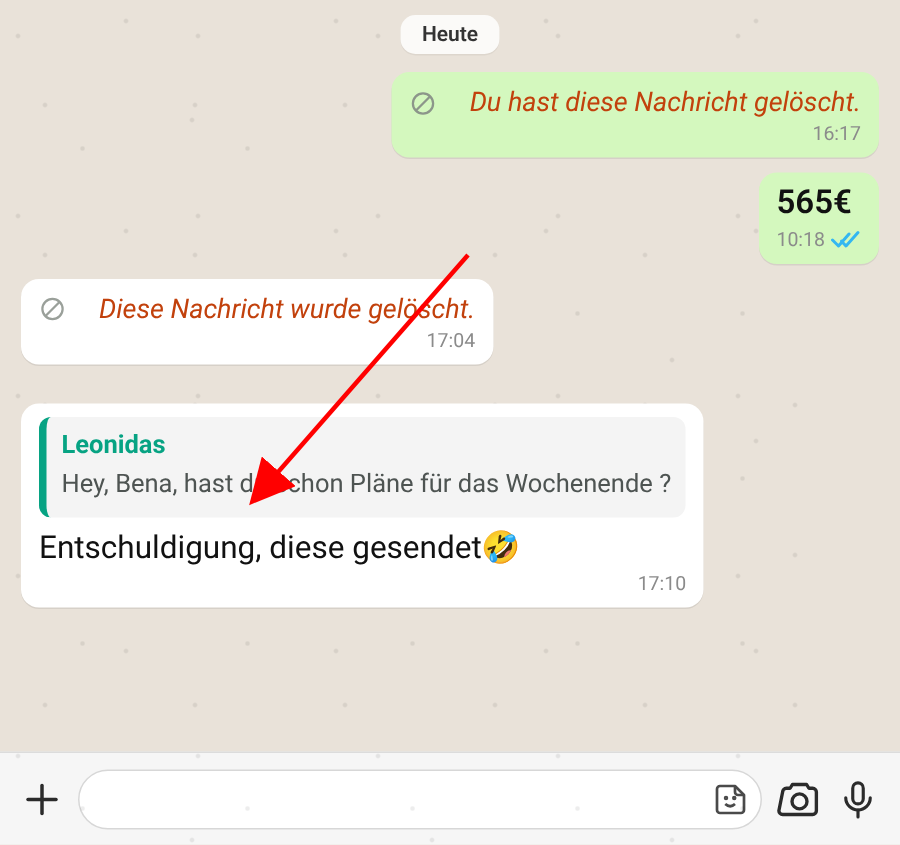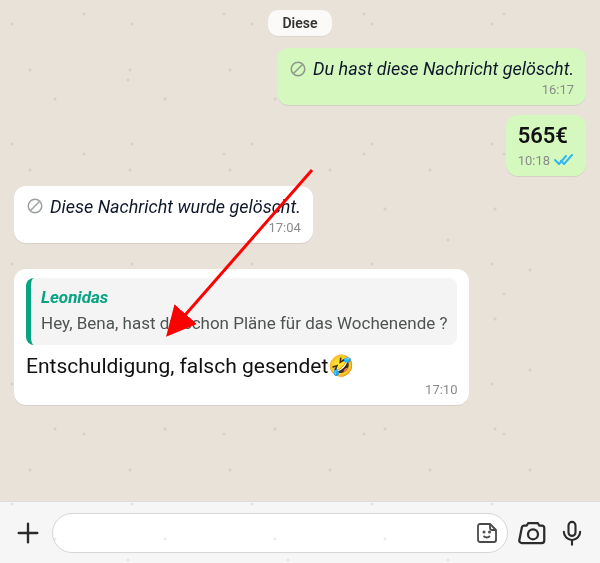--- a/index.html
+++ b/index.html
@@ -68,22 +68,22 @@
     gap: 4px;
     font-size: 13px;
     color: #8b8b8b;
     margin-top: 2px;
   }
   .ticks svg { display: block; }
 
   .deleted-line {
     display: flex;
     align-items: center;
-    gap: 6px;
-    color: #0f172a;
+    gap: 22px;
+    color: #c2410c;
     font-style: italic;
     font-size: 18px;
   }
   .deleted-line svg { flex: none; }
 
   .money {
     font-size: 22px;
     font-weight: 600;
     color: #111;
   }
@@ -93,21 +93,20 @@
     background: #f4f4f4;
     border-radius: 8px;
     padding: 8px 10px 10px 10px;
     margin-bottom: 8px;
   }
   .quote-sender {
     color: #07a383;
     font-weight: 700;
     font-size: 17px;
     margin-bottom: 4px;
-    font-style: italic;
   }
   .quote-text {
     color: #4e5452;
     font-size: 17px;
     line-height: 1.35;
   }
   .reply-text {
     font-size: 21px;
     color: #111;
   }
@@ -158,21 +157,21 @@
 
 </style>
 </head>
 <body>
 
 <div class="viewport">
   <div class="bg-pattern"></div>
 
   <div class="messages">
 
-    <div class="date-pill">Diese</div>
+    <div class="date-pill">Heute</div>
 
     <div class="bubble out">
       <div class="deleted-line">
         <svg width="18" height="18" viewBox="0 0 24 24" fill="none" stroke="#8c968a" stroke-width="2">
           <circle cx="12" cy="12" r="9"></circle>
           <line x1="6" y1="18" x2="18" y2="6"></line>
         </svg>
         <span>Du hast diese Nachricht gelöscht.</span>
       </div>
       <div class="meta">
@@ -204,21 +203,21 @@
       <div class="meta">
         <span>17:04</span>
       </div>
     </div>
 
     <div class="bubble in has-quote" style="margin-top:16px;">
       <div class="quote">
         <div class="quote-sender">Leonidas</div>
         <div class="quote-text">Hey, Bena, hast du schon Pläne für das Wochenende ?</div>
       </div>
-      <div class="reply-text">Entschuldigung, falsch gesendet🤣</div>
+      <div class="reply-text">Entschuldigung, diese gesendet🤣</div>
       <div class="meta">
         <span>17:10</span>
       </div>
     </div>
 
     <svg class="arrow-overlay" viewBox="0 0 600 501" preserveAspectRatio="none">
       <defs>
         <marker id="ah" markerWidth="10" markerHeight="10" refX="7" refY="5" orient="auto">
           <path d="M0,0 L10,5 L0,10 z" fill="#ff0000"></path>
         </marker>

